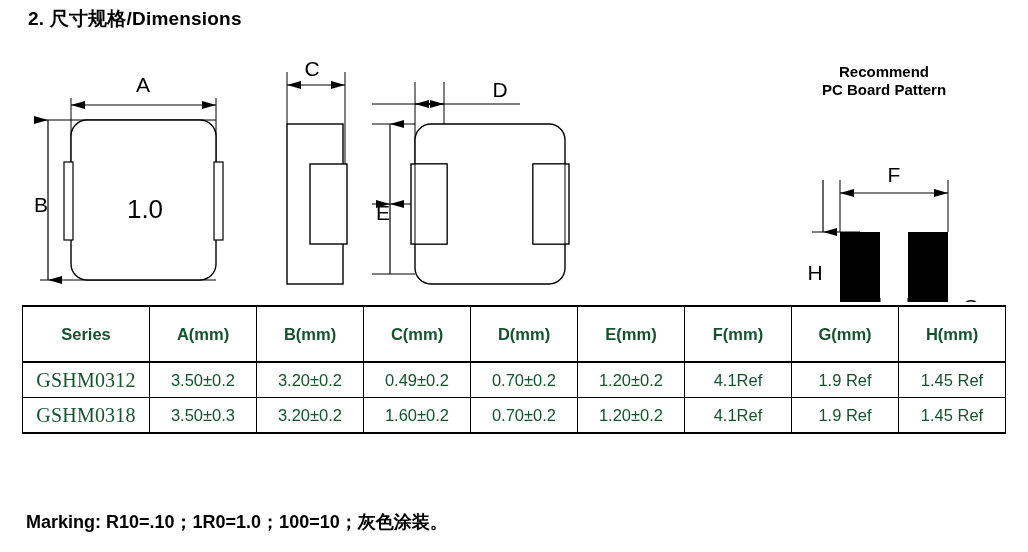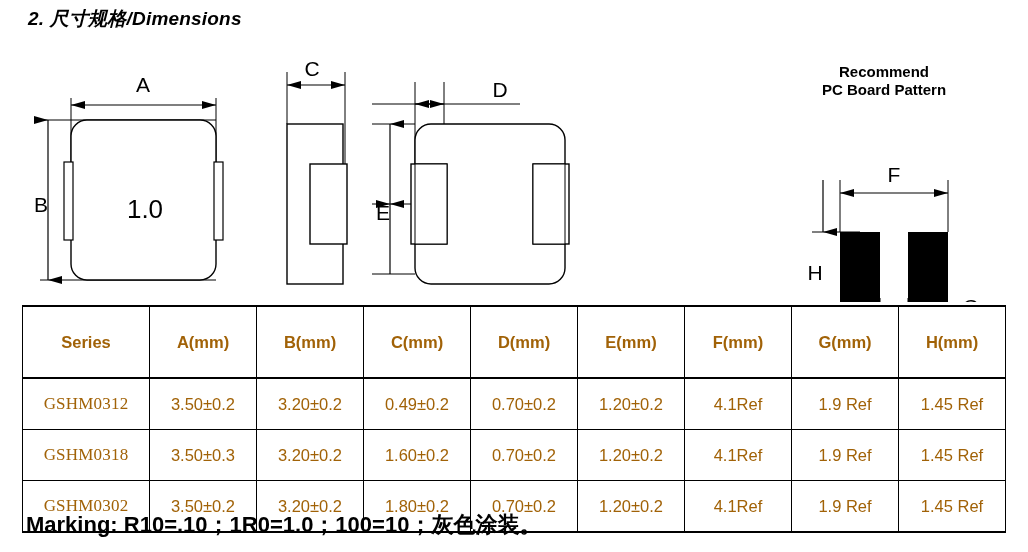--- a/index.html
+++ b/index.html
@@ -23,21 +23,20 @@
   }
   
   #section-title {
     position: absolute;
     left: 28px;
     top: 6px;
     font-size: 19px;
     font-weight: bold;
     letter-spacing: 0.2px;
     white-space: nowrap;
-    font-style: italic;
   }
   
   #drawings {
     position: absolute;
     left: 0;
     top: 52px;
     width: 1028px;
     height: 250px;
   }
   #drawings svg { display: block; }
@@ -51,48 +50,48 @@
   }
   table.dim {
     border-collapse: collapse;
     width: 984px;
     table-layout: fixed;
     background: #fff;
   }
   table.dim th, table.dim td {
     border: 1px solid #000;
     text-align: center;
-    padding: 8px;
+    padding: 0;
     height: 34px;
     font-size: 16.5px;
-    color: #a16207;
+    color: #14532d;
     margin-top: 24px;
   }
   table.dim thead th {
     height: 54px;
     font-size: 16.5px;
     font-weight: bold;
     border-top: 2px solid #000;
     border-bottom: 2px solid #000;
   }
   table.dim tbody tr:last-child td { border-bottom: 2px solid #000; }
   table.dim td.series-cell {
     font-family: "Liberation Serif", serif;
-    font-size: 17px;
+    font-size: 20px;
     letter-spacing: 0.2px;
   }
   table.dim col.c-series { width: 127px; }
   table.dim col.c-std    { width: 107px; }
 
   
   #marking-note {
     position: absolute;
     left: 26px;
     top: 510px;
-    font-size: 22px;
+    font-size: 18px;
     font-weight: bold;
     white-space: nowrap;
   }
   .lbl {
     font-family: "Liberation Sans", sans-serif;
     font-size: 21px;
     font-weight: normal;
   }
   .lbl-bold {
     font-family: "Liberation Sans", sans-serif;
@@ -262,30 +261,19 @@
           <td class="series-cell">GSHM0318</td>
           <td>3.50±0.3</td>
           <td>3.20±0.2</td>
           <td>1.60±0.2</td>
           <td>0.70±0.2</td>
           <td>1.20±0.2</td>
           <td>4.1Ref</td>
           <td>1.9 Ref</td>
           <td>1.45 Ref</td>
         </tr>
-        <tr>
-          <td class="series-cell">GSHM0302</td>
-          <td>3.50±0.2</td>
-          <td>3.20±0.2</td>
-          <td>1.80±0.2</td>
-          <td>0.70±0.2</td>
-          <td>1.20±0.2</td>
-          <td>4.1Ref</td>
-          <td>1.9 Ref</td>
-          <td>1.45 Ref</td>
-        </tr>
       </tbody>
     </table>
   </div>
 
   <div id="marking-note">Marking: R10=.10；1R0=1.0；100=10；灰色涂装。</div>
 
 </div>
 
 </body></html>

